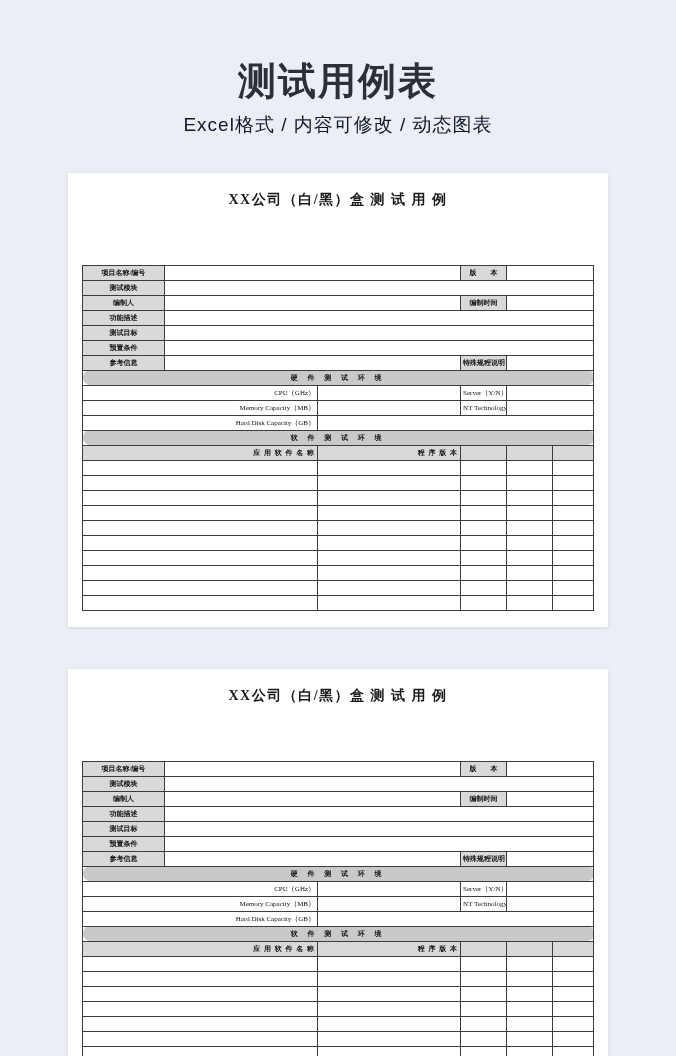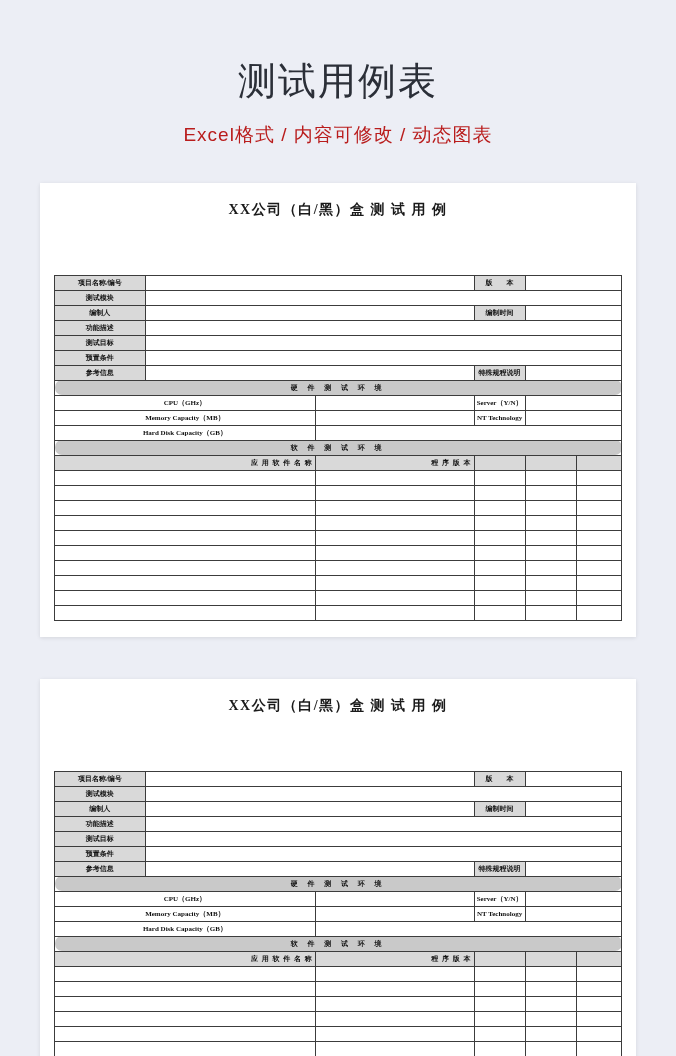--- a/index.html
+++ b/index.html
@@ -18,35 +18,35 @@
     height: 1056px;
     position: relative;
     box-sizing: border-box;
   }
   .header {
     padding-top: 58px;
     text-align: center;
   }
   .header-title {
     font-size: 38px;
-    font-weight: normal;
+    font-weight: bold;
     color: #2b2f38;
     letter-spacing: 2px;
     line-height: 1.25;
     font-family: "Liberation Sans", sans-serif;
   }
   .header-sub {
-    margin-top: 16px;
+    margin-top: 6px;
     font-size: 19px;
-    color: #b91c1c;
+    color: #0f172a;
     letter-spacing: 1px;
   }
 
   .sheet-wrap {
-    width: 596px;
+    width: 540px;
     margin: 0 auto;
     background: #ffffff;
     box-shadow: 0 1px 4px rgba(0,0,0,0.10);
     padding: 18px 14px 16px 14px;
     box-sizing: border-box;
   }
   .sheet-wrap.first { margin-top: 35px; }
   .sheet-wrap.second { margin-top: 42px; }
 
   .sheet-title {
@@ -94,22 +94,22 @@
   td.blank { background: #ffffff; }
   td.hdr {
     background: #d9d9d9;
     text-align: right;
     font-weight: bold;
     font-size: 7.5px;
     letter-spacing: 1px;
   }
   td.env-lbl {
     background: #ffffff;
-    text-align: center;
-    font-weight: bold;
+    text-align: right;
+    font-weight: normal;
     font-size: 7.5px;
   }
   td.row-tall { height: 15px; }
 </style>
 </head>
 <body>
 
 <div class="page">
 
   <div class="header">

